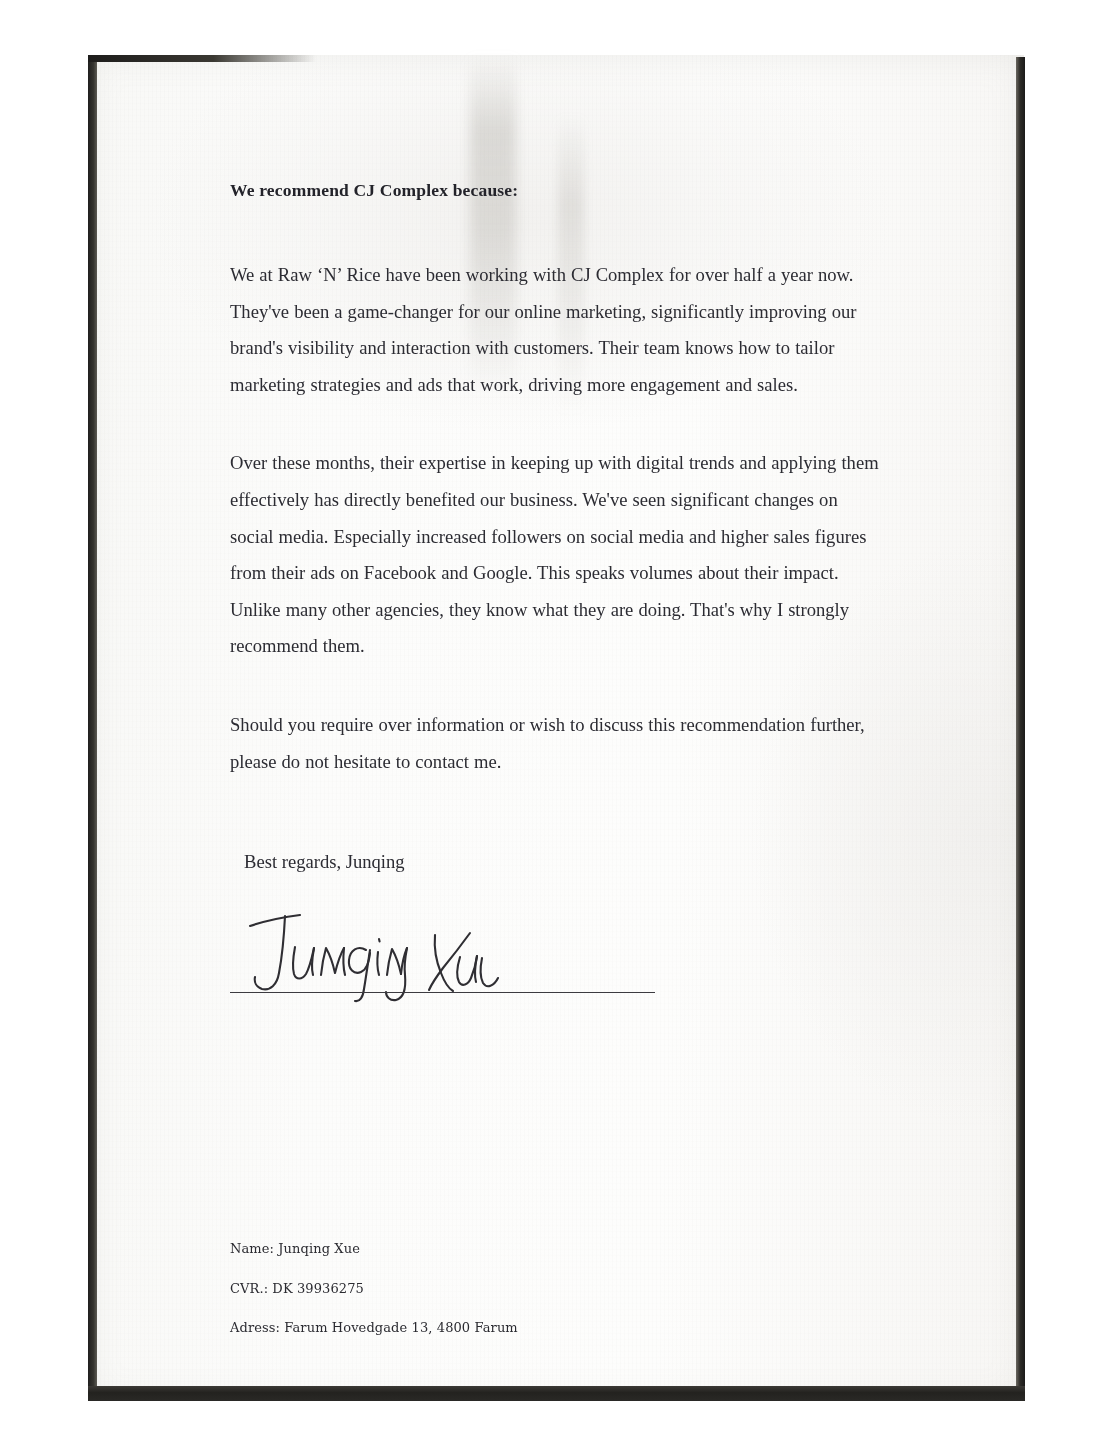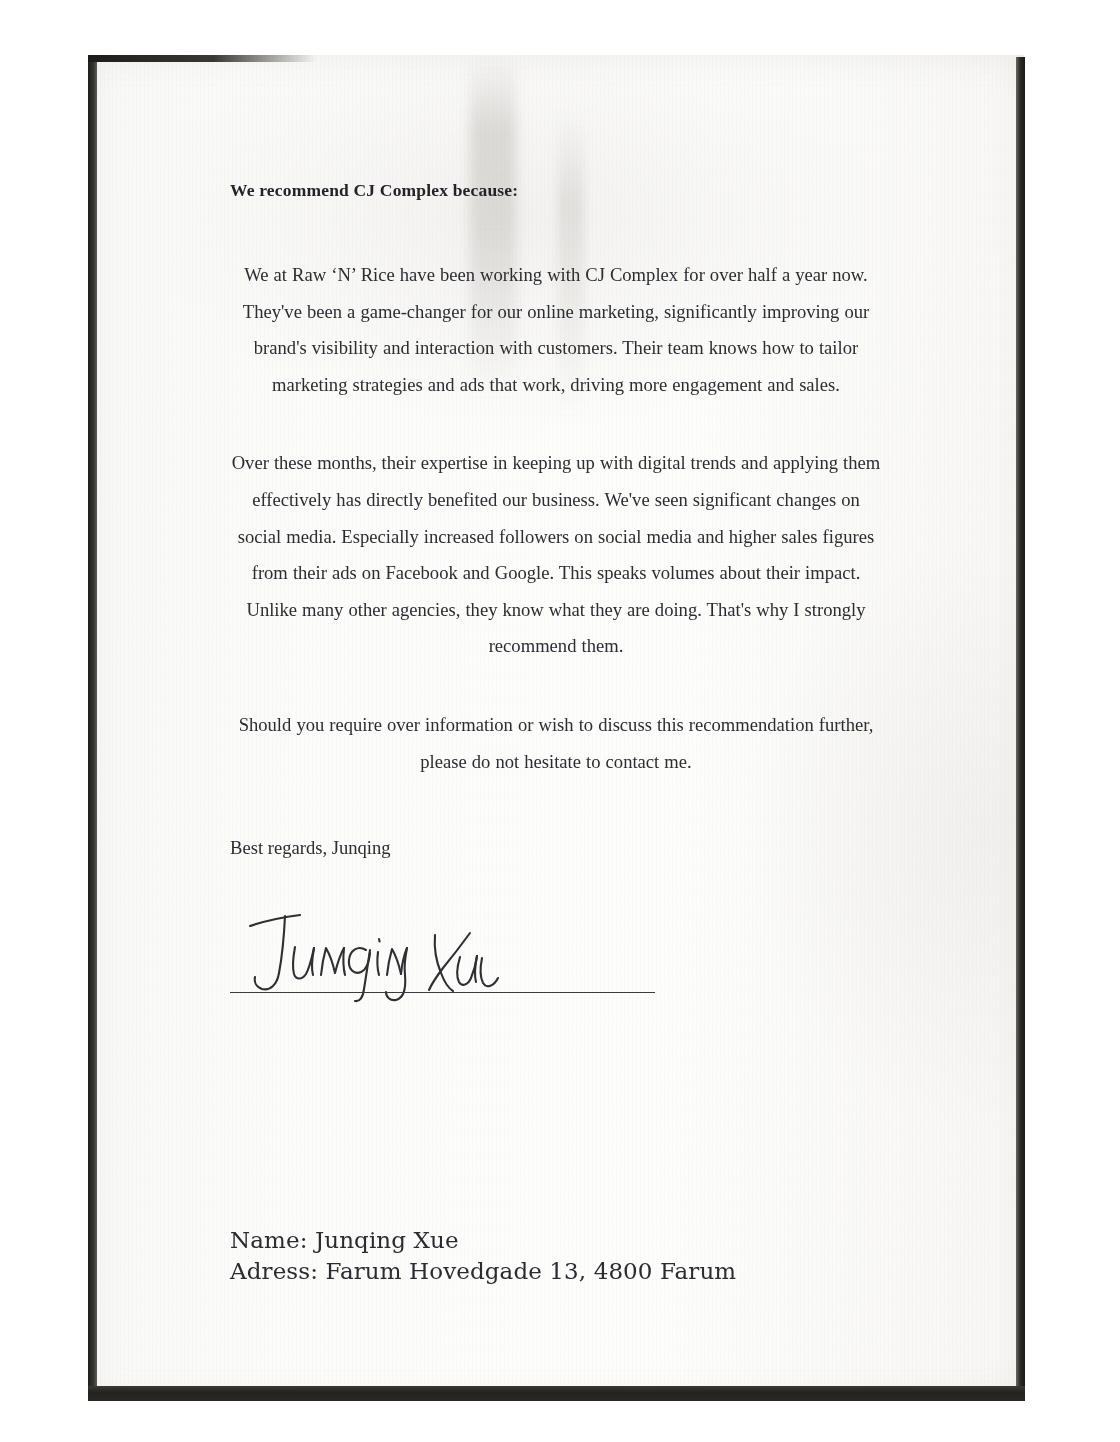--- a/index.html
+++ b/index.html
@@ -126,30 +126,30 @@
     color: #23232a;
     margin: 0 0 56px 0;
     line-height: 1.2;
   }
 
   .para {
     font-size: 18.6px;
     line-height: 36.6px;
     color: #2c2c33;
     margin: 0 0 42px 0;
-    text-align: center;
+    text-align: left;
     word-spacing: .4px;
   }
   .para:last-of-type { margin-bottom: 0; }
 
   .signoff {
     font-size: 18.6px;
     line-height: 36.6px;
     color: #2c2c33;
-    margin: 0;
+    margin: 14px;
   }
 
   
   .signature-block {
     position: absolute;
     left: 142px;
     top: 840px;
     width: 440px;
     height: 115px;
   }
@@ -169,25 +169,26 @@
 
   
   .contact-block {
     position: absolute;
     left: 142px;
     top: 1170px;
     width: 520px;
     font-family: "DejaVu Serif", "Liberation Serif", serif;
   }
   .contact-line {
-    font-size: 23px;
+    font-size: 13px;
     line-height: 30.6px;
     color: #2b2b31;
     white-space: nowrap;
     letter-spacing: .1px;
+    margin-top: 9px;
   }
 </style>
 </head>
 <body>
 
 <div id="scan-page">
 
   <div class="paper">
     <div class="paper-texture"></div>
     <div class="paper-crease"></div>
@@ -239,20 +240,21 @@
           <path d="M239 61 C 237 71, 236 80, 238 87"></path>
 
           <path d="M244 63 C 242 73, 242 82, 245 88 C 249 94, 256 91, 260 83"></path>
         </g>
       </svg>
       <div class="signature-rule"></div>
     </div>
 
     <div class="contact-block">
       <div class="contact-line">Name: Junqing Xue</div>
+      <div class="contact-line">CVR.: DK 39936275</div>
       <div class="contact-line">Adress: Farum Hovedgade 13, 4800 Farum</div>
     </div>
   </div>
 
   <div class="edge-left"></div>
   <div class="edge-top"></div>
   <div class="edge-right"></div>
   <div class="edge-bottom"></div>
 
 </div>

